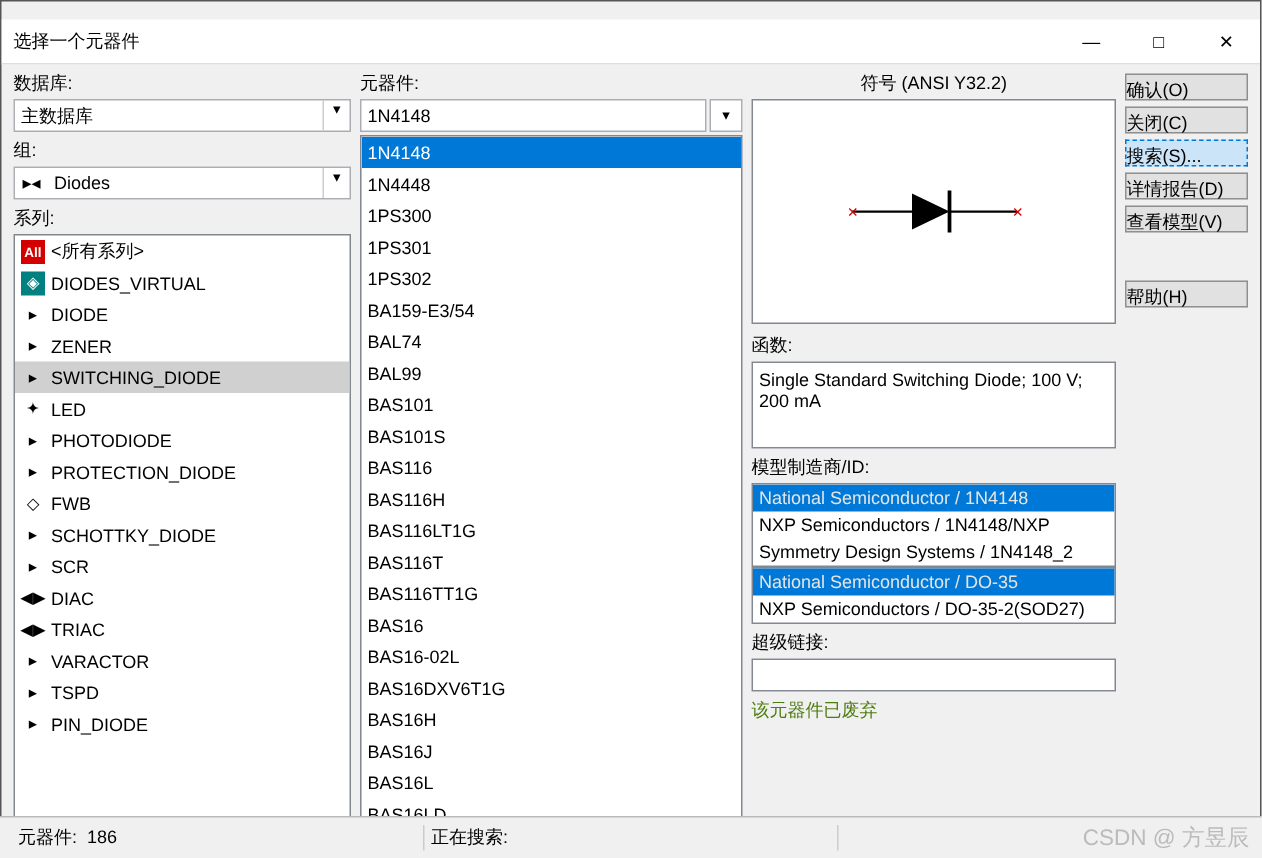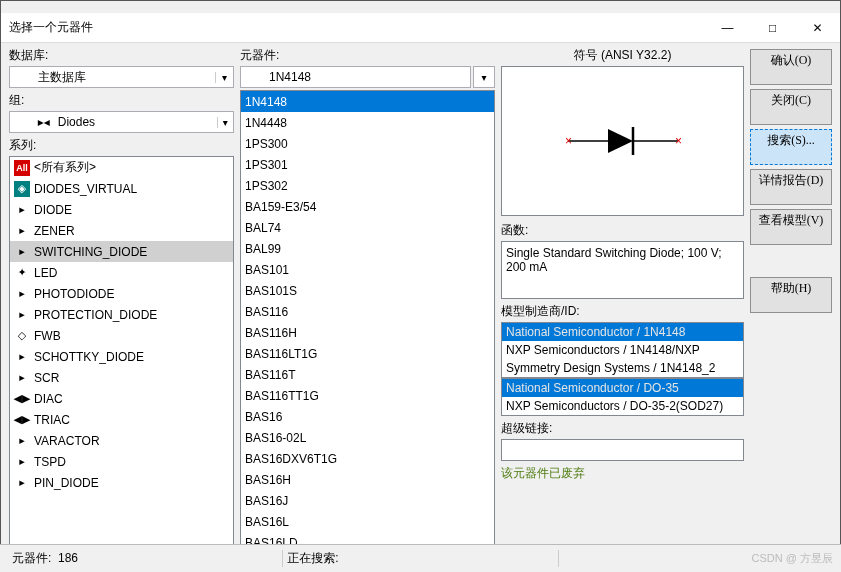--- a/index.html
+++ b/index.html
@@ -7,32 +7,32 @@
 .titlebar { height: 30px; background: #fff; display: flex; align-items: center; padding-left: 8px; border-bottom: 1px solid #ddd; margin-top: 12px; }
 .titlebar-title { flex: 1; }
 .win-btns { display: flex; }
 .win-btn { width: 45px; height: 30px; display: flex; align-items: center; justify-content: center; cursor: pointer; }
 .content { display: flex; padding: 4px 8px 0 8px; height: 508px; gap: 6px; }
 .col-left { width: 225px; display: flex; flex-direction: column; }
 .col-mid { width: 255px; display: flex; flex-direction: column; }
 .col-right { flex: 1; display: flex; flex-direction: column; }
 .col-btns { width: 82px; display: flex; flex-direction: column; gap: 4px; padding-top: 2px; }
 .label { margin-bottom: 2px; }
-.select-wrap { display: flex; align-items: center; height: 22px; border: 1px solid #abadb3; background: #fff; margin-bottom: 4px; padding-left: 24px; }
+.select-wrap { display: flex; height: 22px; border: 1px solid #abadb3; background: #fff; margin-bottom: 4px; }
 .select-wrap input { flex: 1; border: none; outline: none; padding: 2px 4px; background: transparent; }
 .select-wrap .dd { width: 18px; text-align: center; border-left: 1px solid #ccc; cursor: pointer; font-size: 10px; }
 .select-wrap .icon-slot { width: 22px; display:flex; align-items:center; justify-content:center; }
 .listbox { flex: 1; border: 1px solid #828790; background: #fff; overflow-y: scroll; overflow-x: hidden; }
 .list-item { height: 21px; display: flex; align-items: center; padding-left: 4px; gap: 4px; cursor: pointer; white-space: nowrap; }
 .list-item.selected { background: #d0d0d0; }
 .list-item.hilite { background: #0078d7; color: #fff; }
 .icon-all { width: 16px; height: 16px; background: #d40000; color: #fff; font-size: 9px; font-weight: bold; display: flex; align-items: center; justify-content: center; }
 .icon-sym { width: 16px; height: 16px; display: flex; align-items: center; justify-content: center; font-size: 11px; }
 .icon-teal { background: #008080; color: #fff; }
-.btn { height: 36px; border: 1px solid #8e8f8f; background: #e1e1e1; cursor: pointer; text-align: center; line-height: 20px; font-family: Liberation Serif, serif; }
+.btn { height: 18px; border: 1px solid #8e8f8f; background: #e1e1e1; cursor: pointer; text-align: left; line-height: 20px; }
 .btn.focus { border: 1px dashed #0078d7; background: #cce4f7; }
 .symbol-area { border: 1px solid #828790; background: #fff; height: 150px; display: flex; align-items: center; justify-content: center; position: relative; margin-bottom: 2px; }
 .symbol-title { text-align: center; margin-bottom: 2px; }
 .sect-label { margin-top: 4px; margin-bottom: 2px; }
 .textbox { border: 1px solid #828790; background: #fff; padding: 4px; overflow-y: scroll; }
 .fn-box { height: 58px; }
 .model-box { border: 1px solid #828790; background: #fff; overflow-y: auto; }
 .model-row { padding: 2px 4px; white-space: nowrap; }
 .model-row.sel { background: #0078d7; color: #e5e5e5; }
 .fp-box { border: 1px solid #828790; background: #fff; }
@@ -223,14 +223,14 @@
     <div style="height:24px"></div>
     <div class="btn">帮助(H)</div>
   </div>
 </div>
 
 <div class="statusbar">
   <div class="status-sect">
     <span>元器件:</span>&nbsp;&nbsp;<span>186</span>
   </div>
   <div class="status-sect">正在搜索:</div>
-  <div class="status-sect" style="color:#bbb;font-size:11px">CSDN @ 方昱辰</div>
+  <div class="status-sect" style="color:#bbb;font-size:15px">CSDN @ 方昱辰</div>
 </div>
 
 </body></html>

